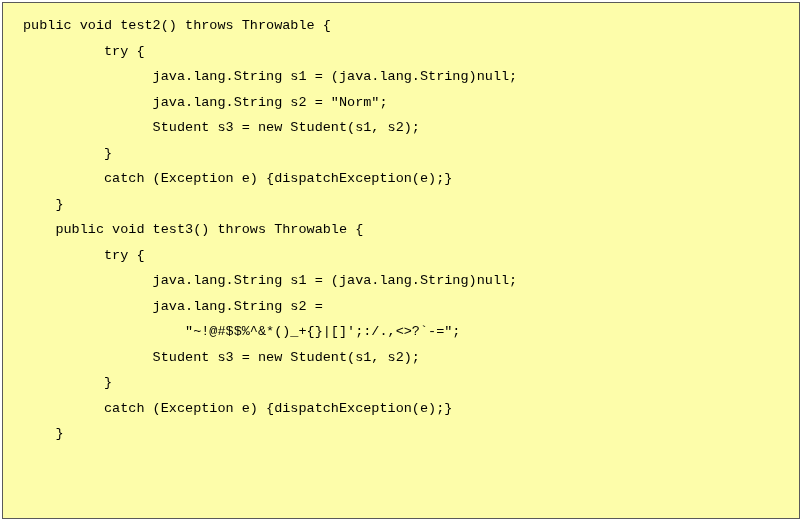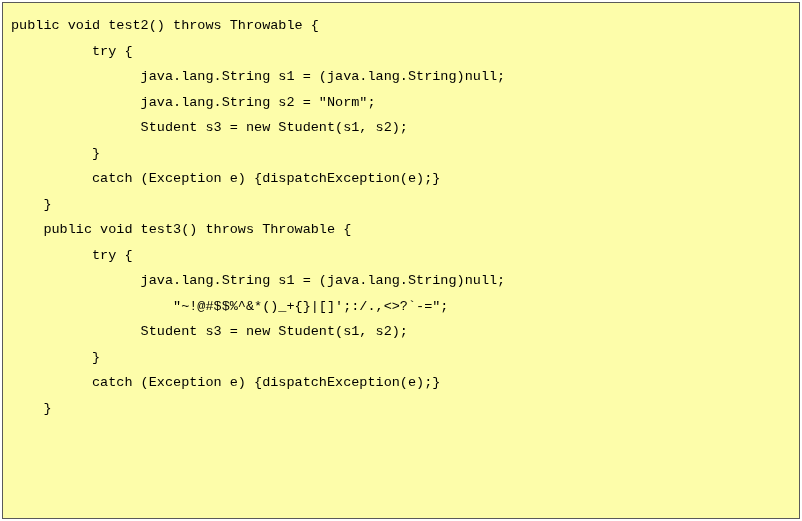--- a/index.html
+++ b/index.html
@@ -8,21 +8,21 @@
     height: 521px;
     background: #ffffff;
     padding: 2px;
     font-family: "Courier New", Courier, monospace;
   }
   .code-box {
     width: 798px;
     height: 517px;
     background: #fdfdaa;
     border: 1px solid #5a5a5a;
-    padding: 10px 8px;
+    padding: 10px 20px;
     font-size: 13.5px;
     line-height: 25.5px;
     color: #000;
     overflow: hidden;
   }
   .code-line {
     white-space: pre;
     font-family: "Courier New", Courier, monospace;
   }
 </style>
@@ -35,18 +35,19 @@
   <div class="code-line">                java.lang.String s1 = (java.lang.String)null;</div>
   <div class="code-line">                java.lang.String s2 = "Norm";</div>
   <div class="code-line">                Student s3 = new Student(s1, s2);</div>
   <div class="code-line">          }</div>
   <div class="code-line">          catch (Exception e) {dispatchException(e);}</div>
   <div class="code-line">    }</div>
   <div class="code-line"></div>
   <div class="code-line">    public void test3() throws Throwable {</div>
   <div class="code-line">          try {</div>
   <div class="code-line">                java.lang.String s1 = (java.lang.String)null;</div>
+  <div class="code-line">                java.lang.String s2 =</div>
   <div class="code-line">                    "~!@#$$%^&amp;*()_+{}|[]';:/.,&lt;&gt;?`-=";</div>
   <div class="code-line">                Student s3 = new Student(s1, s2);</div>
   <div class="code-line">          }</div>
   <div class="code-line">          catch (Exception e) {dispatchException(e);}</div>
   <div class="code-line">    }</div>
 </div>
 
 </body></html>

